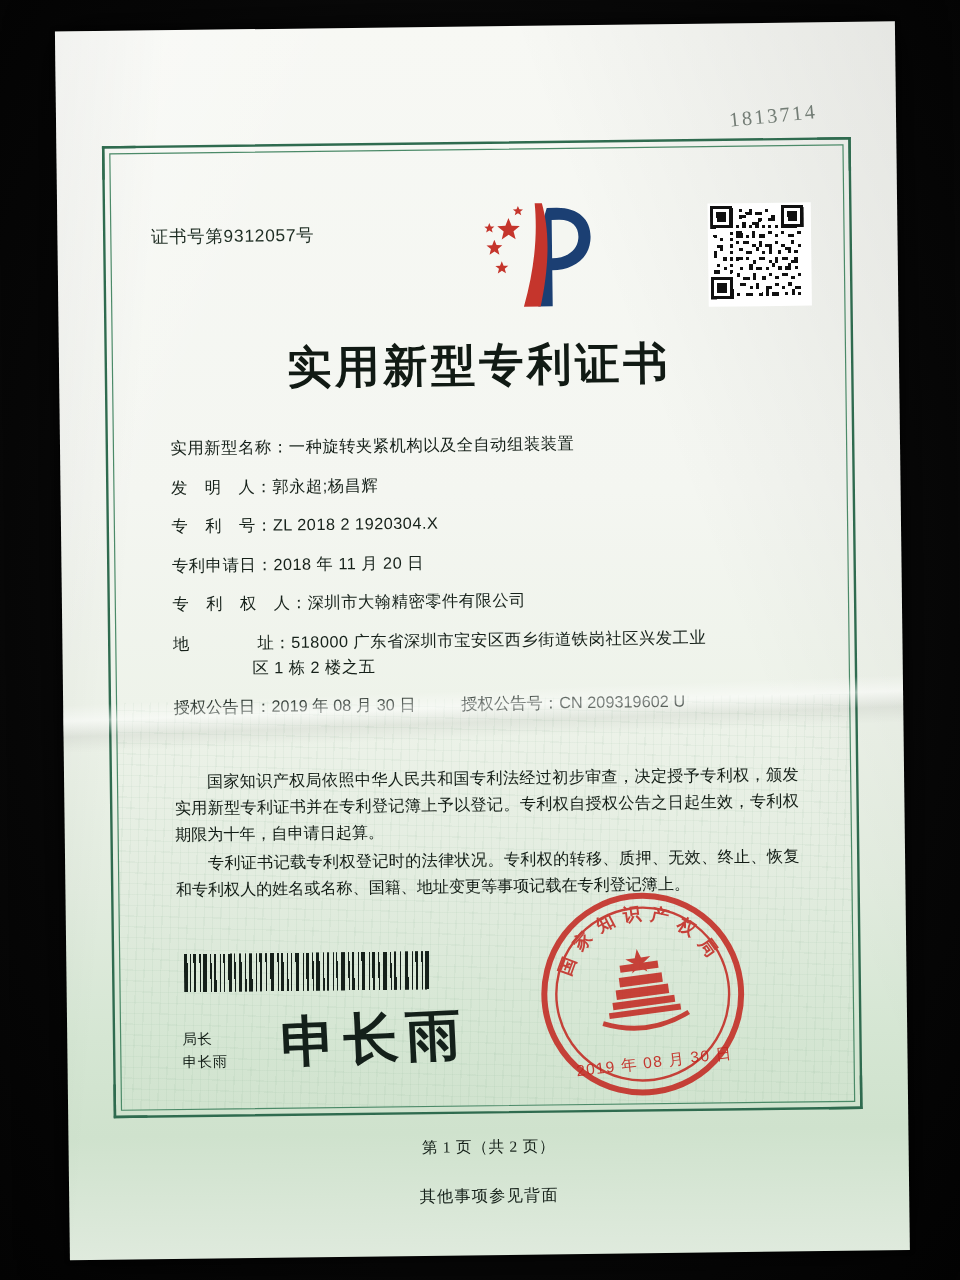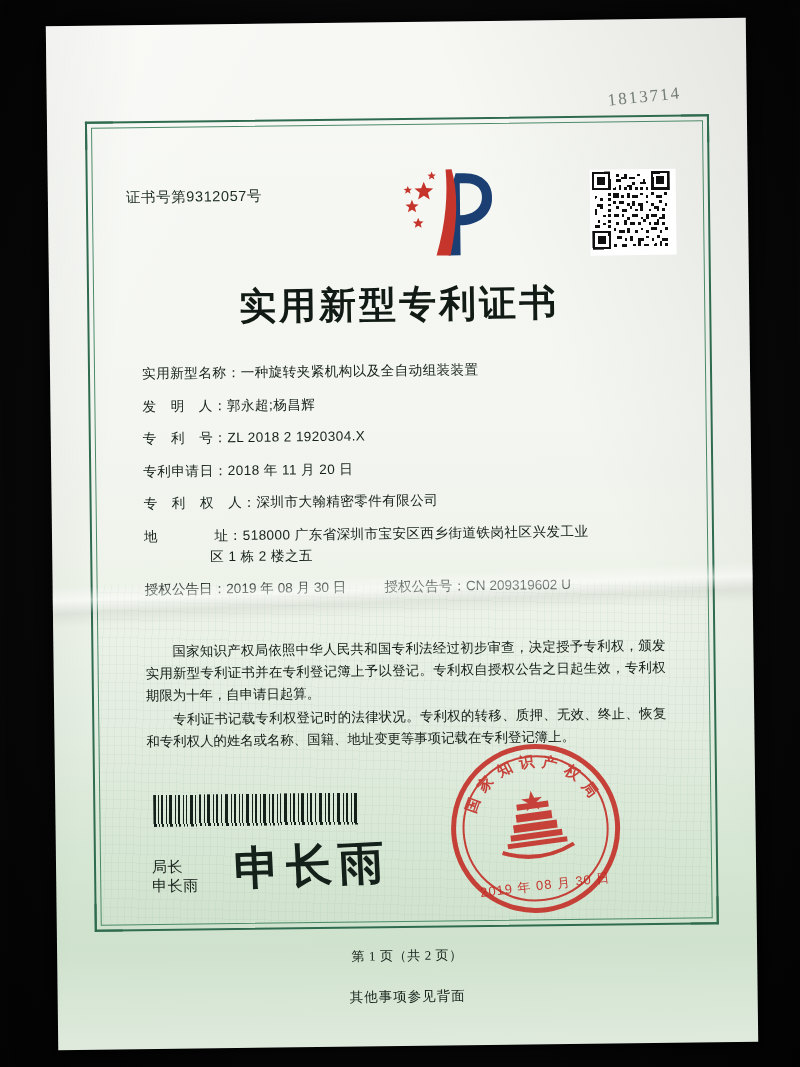--- a/index.html
+++ b/index.html
@@ -201,21 +201,21 @@
     width: 205px;
     height: 32px;
   }
 
   
   .sig-label {
     position: absolute;
     left: 96px;
     top: 832px;
     font-family: "Liberation Sans", sans-serif;
-    font-size: 15px;
+    font-size: 12px;
     line-height: 19px;
     color: #16211a;
     letter-spacing: 0.5px;
   }
   .sig-script {
     position: absolute;
     left: 178px;
     top: 812px;
     font-family: "Liberation Serif", serif;
     font-size: 46px;

